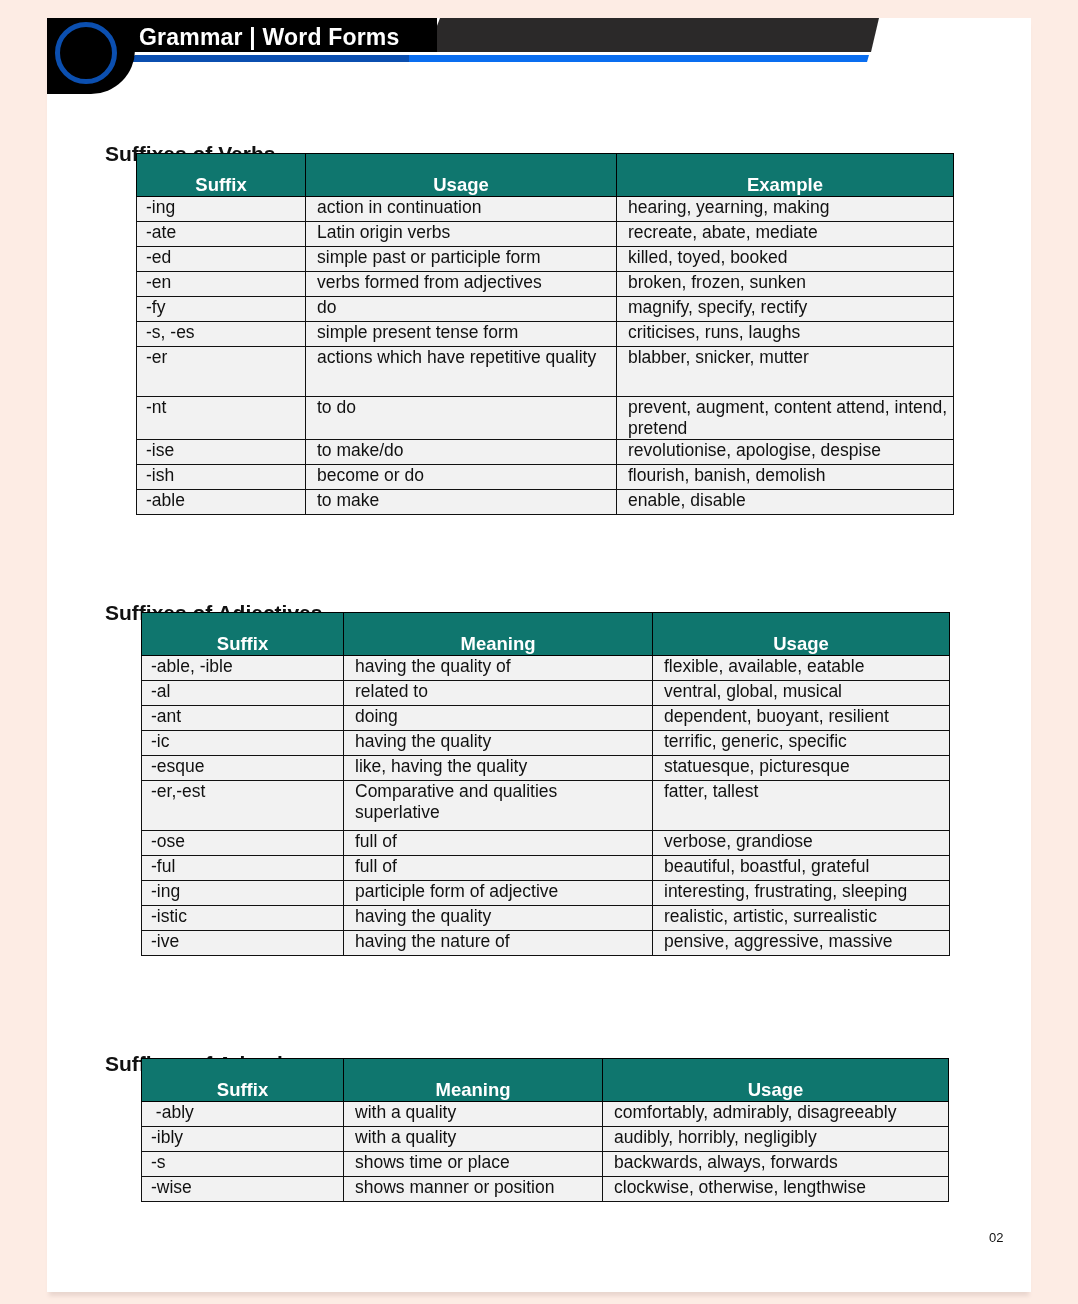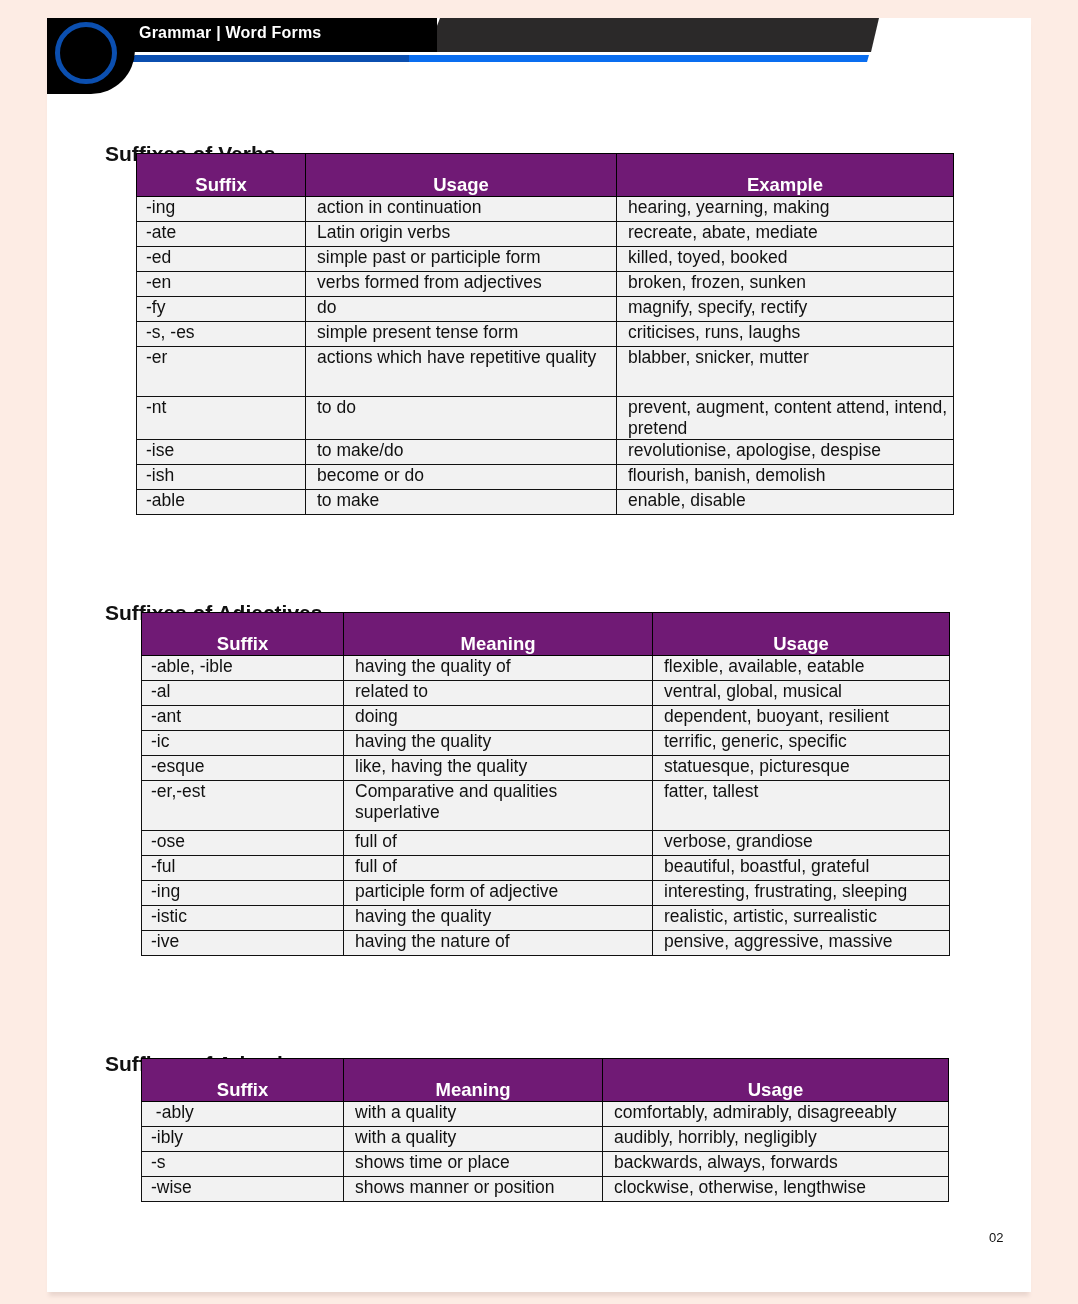--- a/index.html
+++ b/index.html
@@ -34,34 +34,34 @@
     }
     .corner-black {
       position: absolute; left: 0; top: 20px; width: 88px; height: 56px; background: #000;
       border-bottom-right-radius: 44px;
     }
     .logo-ring {
       position: absolute; left: 8px; top: 4px; width: 62px; height: 62px; border-radius: 50%;
       background: #000; border: 5px solid #0b4fb0;
     }
     .banner-title {
-      position: absolute; left: 92px; top: 6px; color: #fff; font-weight: bold; font-size: 16px;
+      position: absolute; left: 92px; top: 6px; color: #fff; font-weight: bold; font-size: 23px;
       letter-spacing: 0.2px;
     }
 
     .section-title {
       position: absolute; left: 58px; font-size: 21px; font-weight: bold; color: #111; margin-top: 48px;
     }
 
     table.sfx {
       position: absolute; border-collapse: collapse; font-size: 17.5px; color: #111;
       table-layout: fixed;
     }
     table.sfx th {
-      background: #701a75; color: #fff; font-weight: bold; height: 34px; padding-top: 20px;
+      background: #0f766e; color: #fff; font-weight: bold; height: 34px; padding-top: 20px;
       text-align: center; border: 1px solid #000; font-size: 18.5px;
     }
     table.sfx td {
       background: #f2f2f2; border: 1px solid #111; vertical-align: top;
       padding: 0 0 0 9px; line-height: 21px; height: 25px;
     }
     table.sfx td.c2, table.sfx td.c3 { padding-left: 11px; }
     td.justify { text-align: justify; text-align-last: left; padding-right: 4px; line-height: 24px; }
     td.tight { line-height: 17px; }
 

